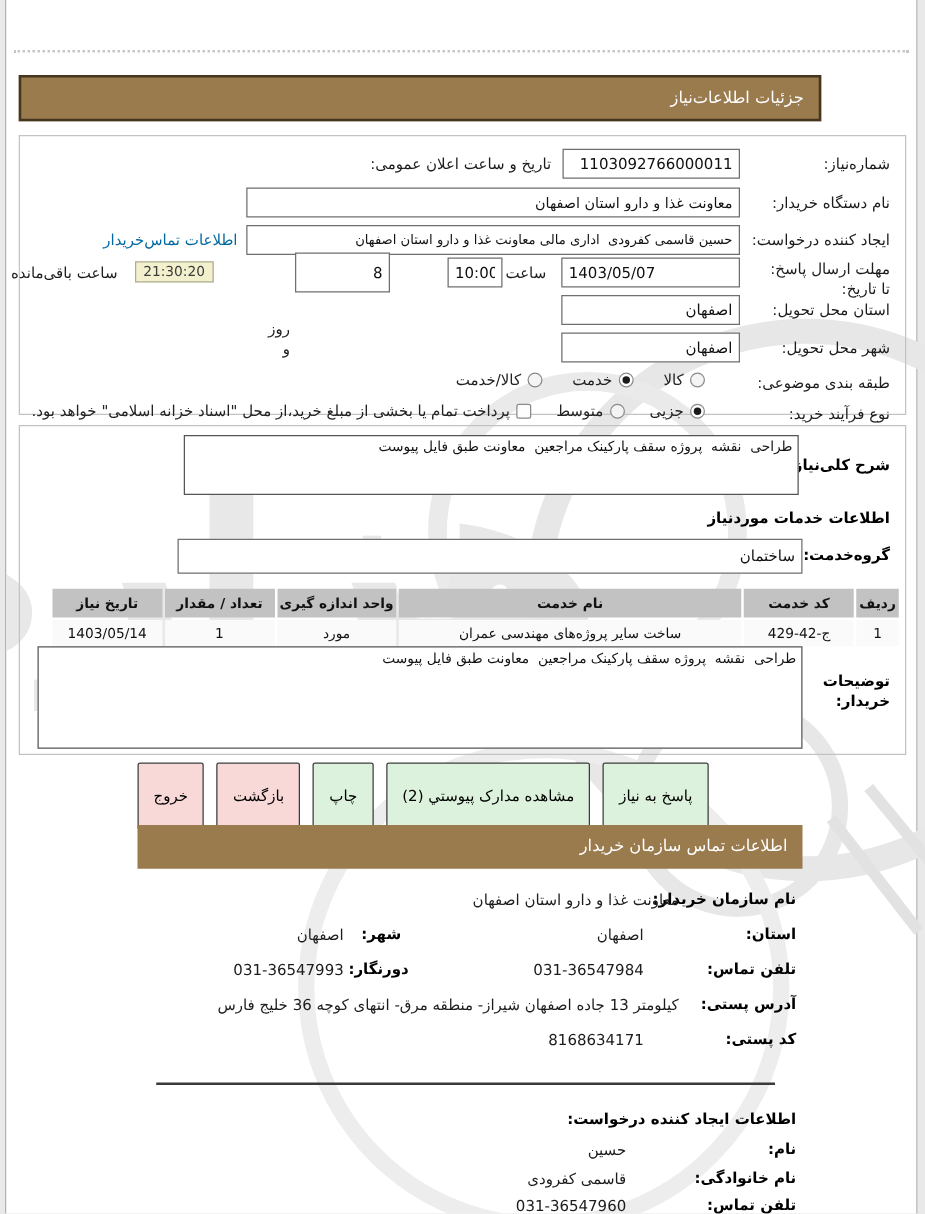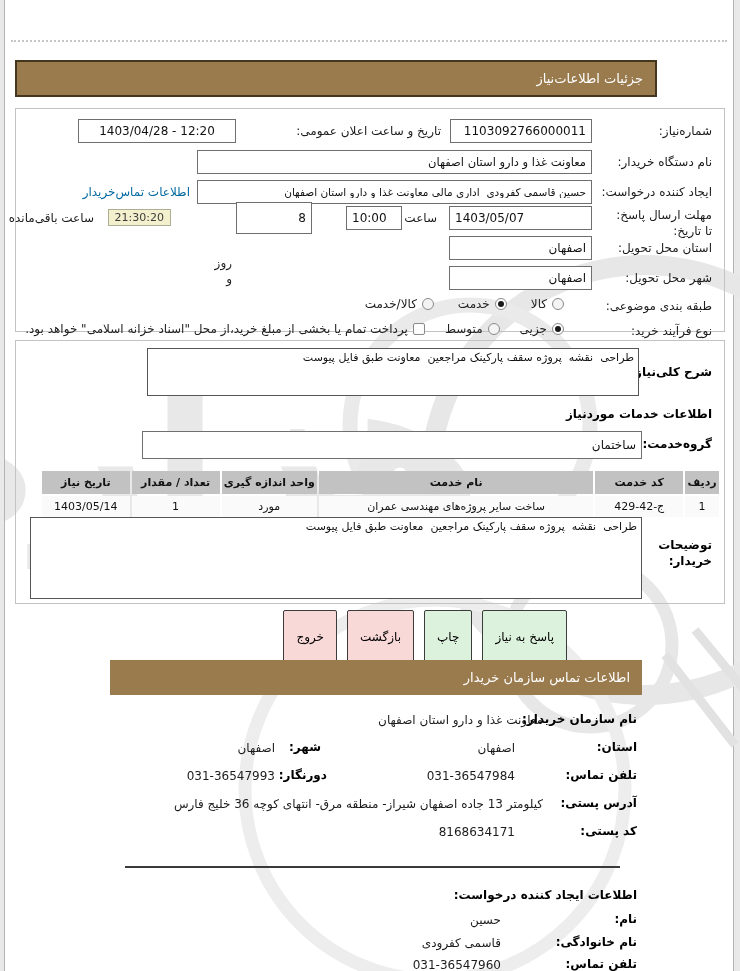--- a/index.html
+++ b/index.html
@@ -67,33 +67,32 @@
 
     <div class="bar" id="bar1">
       <span>جزئیات اطلاعات‌نیاز</span>
     </div>
 
     <div class="panel" id="p1">
 
       <span class="lbl" style="right:12px;top:15px;">شماره‌نیاز:</span>
       <input class="inp ltr" style="right: 132px; top: 10px; width: 142px; text-align: right;" dir="ltr" value="1103092766000011">
       <span class="lbl" style="right:283px;top:15px;">تاریخ و ساعت اعلان عمومی:</span>
-      <input class="inp ltr" style="right: 488px; top: 10px; width: 158px; text-align: center;" dir="ltr" value="1403/04/28 - 12:20">
 
       <span class="lbl" style="right:12px;top:46px;">نام دستگاه خریدار:</span>
       <input class="inp" style="right: 132px; top: 41px; width: 395px; font-size: 11.5px;" value="معاونت غذا و دارو استان اصفهان">
 
       <span class="lbl" style="right:12px;top:76px;">ایجاد کننده درخواست:</span>
       <input class="inp" style="right: 132px; top: 71px; width: 395px; font-size: 10.5px;" value="حسین قاسمی کفرودی  اداری مالی معاونت غذا و دارو استان اصفهان">
       <span class="link" style="right:534px;top:76px;">اطلاعات تماس‌خریدار</span>
 
       <span class="lbl wrap2" style="right:12px;top:98px;width:96px;white-space:normal;margin-left:48px;">مهلت ارسال پاسخ: تا تاریخ:</span>
       <input class="inp ltr" style="right: 132px; top: 97px; width: 143px; text-align: left;" dir="ltr" value="1403/05/07">
       <span class="lbl" style="right:287px;top:102px;">ساعت</span>
-      <input class="inp ltr" style="right: 322px; top: 97px; width: 56px; text-align: left;" dir="ltr" value="10:00">
+      <input class="inp ltr" style="right: 322px; top: 97px; width: 44px; text-align: left;" dir="ltr" value="10:00">
       <input class="inp" style="right: 412px; top: 93px; width: 76px; height: 32px; text-align: right;" value="8">
       <span class="lbl wrap2" style="right:492px;top:98px;width:24px;white-space:normal;margin-top:48px;">روز و</span>
       <span class="countdown" style="right:553px;top:100px;">21:30:20</span>
       <span class="lbl" style="right:630px;top:102px;">ساعت باقی‌مانده</span>
 
       <span class="lbl" style="right:12px;top:132px;">استان محل تحویل:</span>
       <input class="inp" style="right: 132px; top: 127px; width: 143px; text-align: right;" value="اصفهان">
 
       <span class="lbl" style="right:12px;top:162px;">شهر محل تحویل:</span>
       <input class="inp" style="right: 132px; top: 157px; width: 143px; text-align: right;" value="اصفهان">
@@ -170,20 +169,21 @@
           </tr>
         </tbody>
       </table>
 
       <span class="lbl b wrap2" style="right:12px;top:196px;width:72px;white-space:normal;">توضیحات خریدار:</span>
       <textarea class="ta" style="right: 82px; top: 176px; width: 612px; height: 82px;">طراحی  نقشه  پروژه سقف پارکینک مراجعین  معاونت طبق فایل پیوست</textarea>
     </div>
 
     <div class="btn-row">
       <button class="btn g">پاسخ به نیاز</button>
+      <button class="btn g">مشاهده مدارک پیوستي (2)</button>
       <button class="btn g">چاپ</button>
       <button class="btn p">بازگشت</button>
       <button class="btn p">خروج</button>
     </div>
 
     <div class="bar" id="bar2">
       <span>اطلاعات تماس سازمان خریدار</span>
     </div>
 
     <span class="c-lbl" style="right:96px;top:712px;">نام سازمان خریدار:</span>

